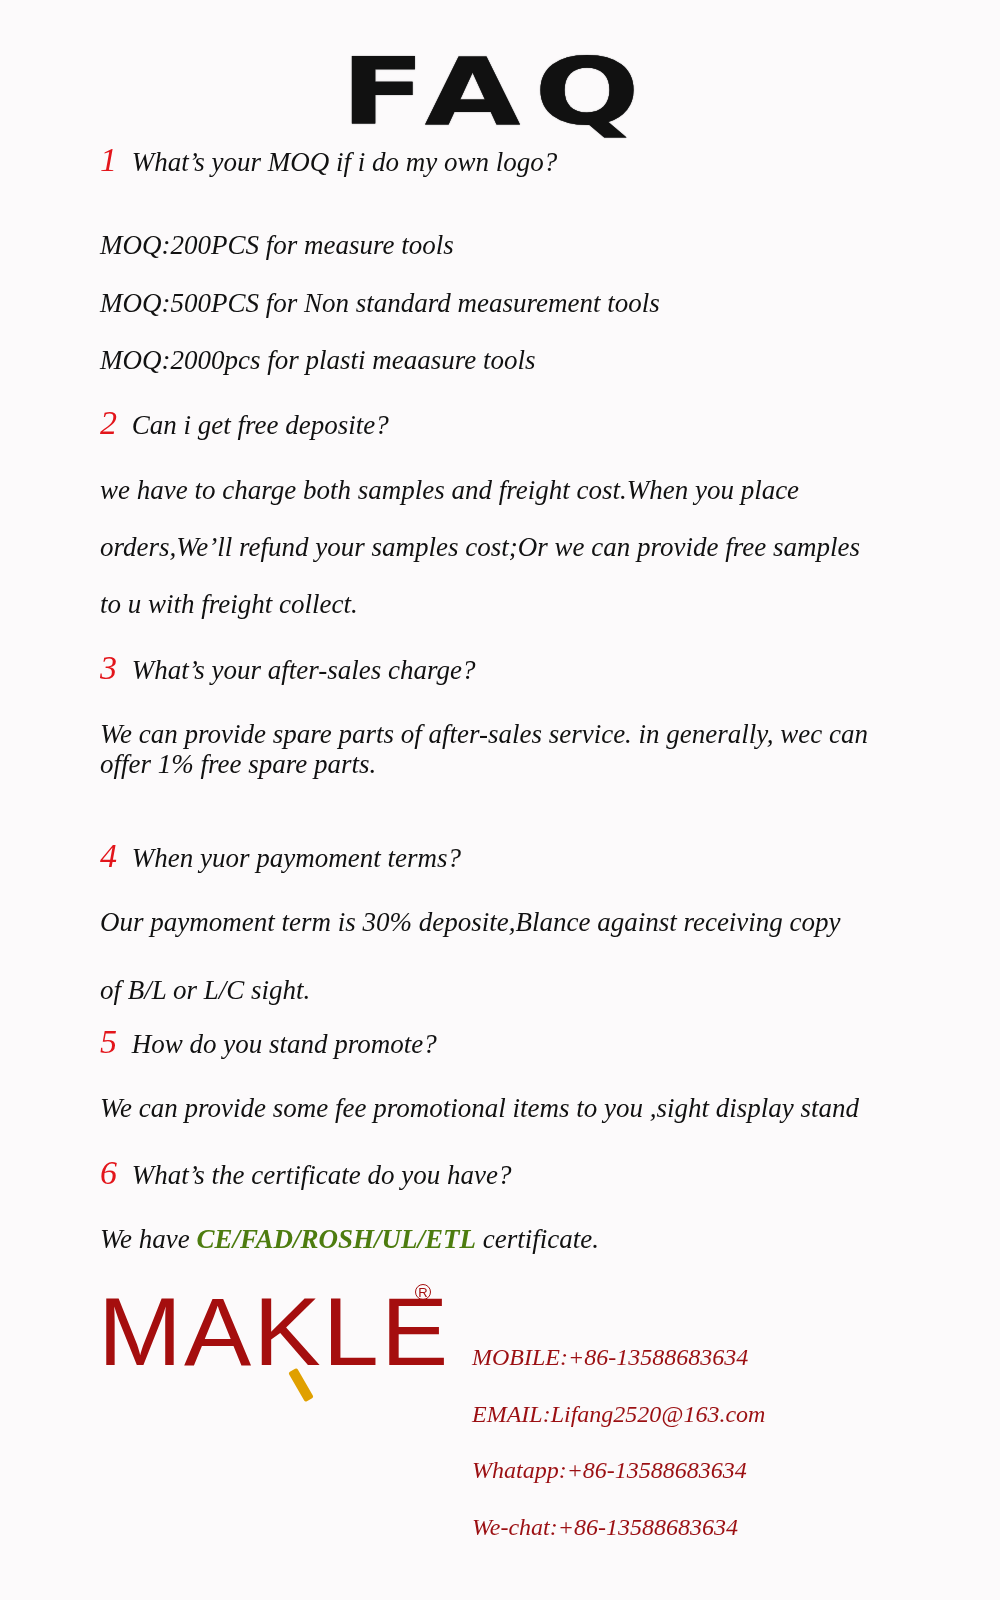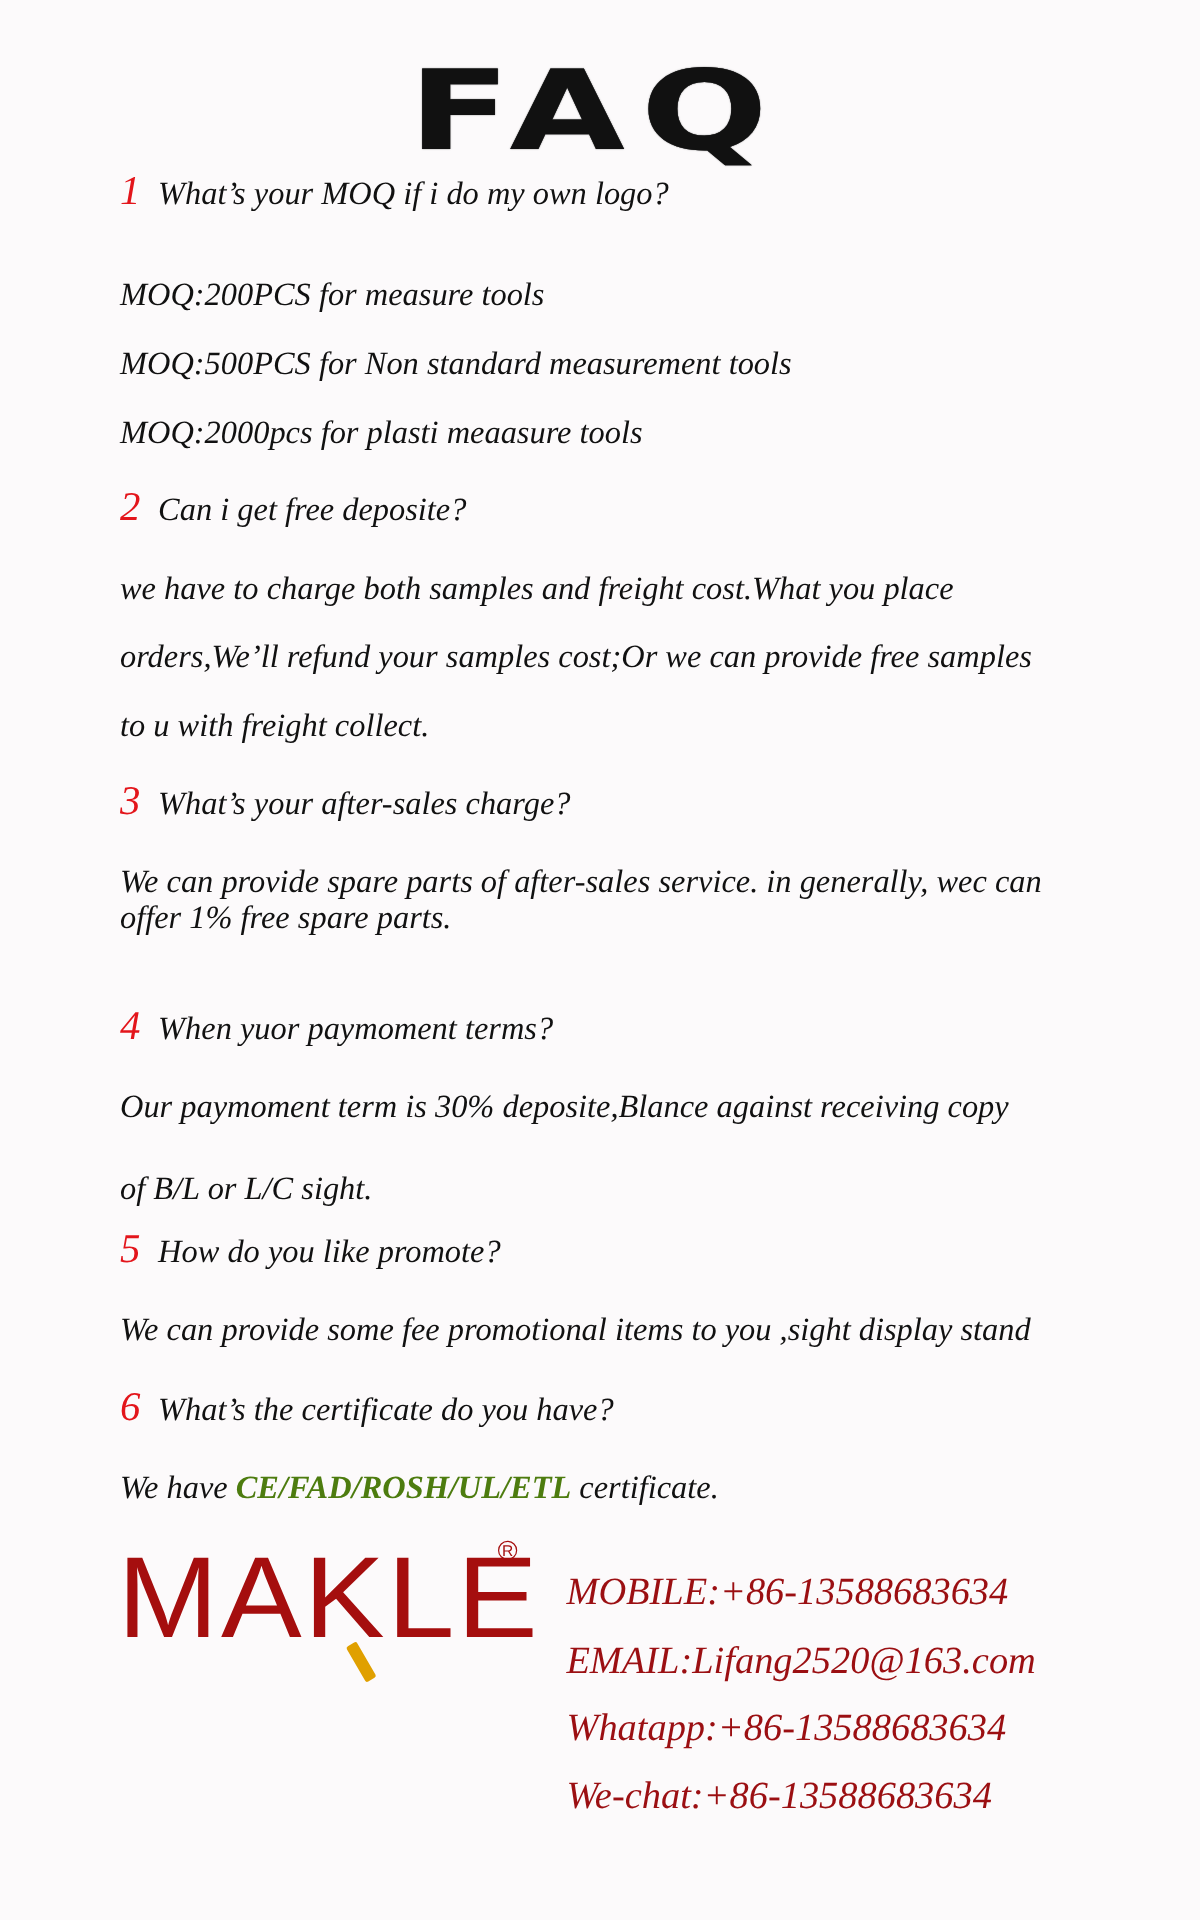--- a/index.html
+++ b/index.html
@@ -93,23 +93,24 @@
       height: 14px;
       display: flex;
       align-items: center;
       justify-content: center;
       line-height: 1;
     }
     .contact {
       position: absolute;
       left: 472px;
       font-style: italic;
-      font-size: 32px;
+      font-size: 24px;
       color: #9b0f12;
       white-space: nowrap;
+      margin-top: 36px;
     }
   </style>
 </head>
 <body>
 
 <div class="title">
   <span class="title-text">FAQ</span>
 </div>
 
 <div class="line q" style="top:140px;">
@@ -117,41 +118,41 @@
   <span>What’s  your MOQ if i do my own logo?</span>
 </div>
 <div class="line" style="top:229px;">MOQ:200PCS for measure tools</div>
 <div class="line" style="top:287px;">MOQ:500PCS for Non standard measurement tools</div>
 <div class="line" style="top:344px;">MOQ:2000pcs for plasti meaasure tools</div>
 
 <div class="line q" style="top:403px;">
   <span class="num">2</span>
   <span>Can i get free deposite?</span>
 </div>
-<div class="line" style="top:474px;">we have to charge both samples and freight cost.What you place</div>
+<div class="line" style="top:474px;">we have to charge both samples and freight cost.When you place</div>
 <div class="line" style="top:531px;">orders,We’ll refund your samples cost;Or we can provide free samples</div>
 <div class="line" style="top:588px;">to u with freight collect.</div>
 
 <div class="line q" style="top:648px;">
   <span class="num">3</span>
   <span>What’s your after-sales charge?</span>
 </div>
 <div class="line" style="top:718px;">We can provide spare parts of after-sales service. in generally, wec can</div>
 <div class="line" style="top:748px;">offer 1% free spare parts.</div>
 
 <div class="line q" style="top:836px;">
   <span class="num">4</span>
   <span>When yuor paymoment terms?</span>
 </div>
 <div class="line" style="top:906px;">Our paymoment term is 30% deposite,Blance against receiving copy</div>
 <div class="line" style="top:974px;">of B/L or L/C sight.</div>
 
 <div class="line q" style="top:1022px;">
   <span class="num">5</span>
-  <span>How  do you like  promote?</span>
+  <span>How  do you stand  promote?</span>
 </div>
 <div class="line" style="top:1092px;">We can provide some fee promotional items to you ,sight display stand</div>
 
 <div class="line q" style="top:1153px;">
   <span class="num">6</span>
   <span>What’s the certificate do you have?</span>
 </div>
 <div class="line" style="top:1223px;">
   <span>We have </span><span class="red">CE/FAD/ROSH/UL/ETL</span><span> certificate.</span>
 </div>

